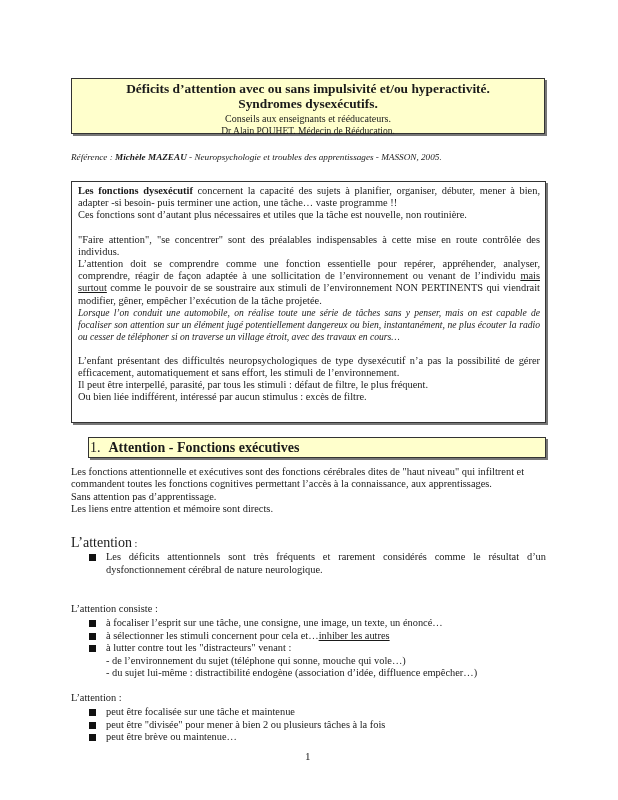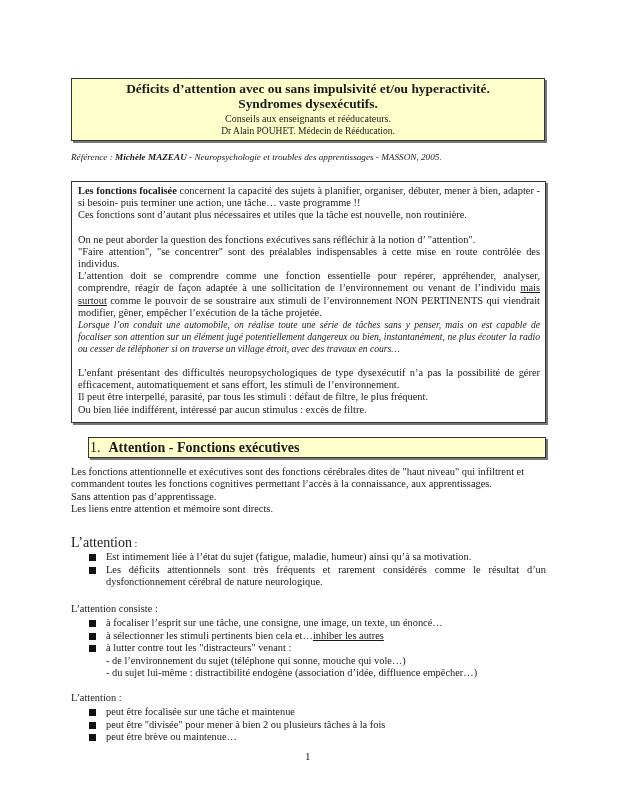--- a/index.html
+++ b/index.html
@@ -1,21 +1,21 @@
 <!DOCTYPE html>
 <html><head>
 <meta charset="utf-8">
 <style>
   html, body { margin:0; padding:0; background:#ffffff; }
   body { width:618px; height:800px; position:relative; overflow:hidden;
          font-family:"Liberation Serif", serif; color:#1a1a1a; }
   .page { position:absolute; left:0; top:0; width:618px; height:800px; }
   .abs { position:absolute; }
 
-  .title-box { left:71px; top:78px; width:474px; height:63px; background:#ffffcc;
+  .title-box { left:71px; top:78px; width:474px; height:56px; background:#ffffcc;
                border:1px solid #333; box-shadow:2px 2px 0 #777; text-align:center;
                box-sizing:border-box; padding-top:2px; }
   .t1 { font-weight:bold; font-size:13.4px; line-height:15px; }
   .t2 { font-size:10px; line-height:15px; }
   .t3 { font-size:9.5px; line-height:11px; }
 
   .ref { left:71px; top:152px; font-size:9.2px; font-style:italic; white-space:nowrap; }
 
   .info-box { left:71px; top:181px; width:475px; height:242px; border:1px solid #333;
               box-shadow:2px 2px 0 #777; box-sizing:border-box; padding:3px 5px 0 6px;
@@ -55,24 +55,23 @@
     <div class="t1">Syndromes dysexécutifs.</div>
     <div class="t2">Conseils aux enseignants et rééducateurs.</div>
     <div class="t3">Dr Alain POUHET. Médecin de Rééducation.</div>
   </div>
 
   <div class="abs ref">
     <span>Référence : </span><b>Michèle  MAZEAU</b><span> - Neuropsychologie et troubles des apprentissages - MASSON, 2005.</span>
   </div>
 
   <div class="abs info-box">
-    <p><b>Les fonctions focalisée</b><span> concernent la capacité des sujets à planifier, organiser, débuter, mener à bien, adapter -si besoin- puis terminer une action, une tâche… vaste programme !!</span></p>
+    <p><b>Les fonctions dysexécutif</b><span> concernent la capacité des sujets à planifier, organiser, débuter, mener à bien, adapter -si besoin- puis terminer une action, une tâche… vaste programme !!</span></p>
     <p>Ces fonctions sont d’autant plus nécessaires et utiles que la tâche est nouvelle, non routinière.</p>
     <div class="gap"></div>
-    <p>On ne peut aborder la question des fonctions exécutives sans réfléchir à la notion d’ "attention".</p>
     <p>"Faire attention", "se concentrer" sont des préalables indispensables à cette mise en route contrôlée des individus.</p>
     <p><span>L’attention doit se comprendre comme une fonction essentielle pour repérer, appréhender, analyser, comprendre, réagir de façon adaptée à une sollicitation de l’environnement ou venant de l’individu </span><u>mais surtout</u><span> comme le pouvoir de se soustraire aux stimuli de l’environnement NON PERTINENTS qui viendrait modifier, gêner, empêcher l’exécution de la tâche projetée.</span></p>
     <p class="it">Lorsque l’on conduit une automobile, on réalise toute une série de tâches sans y penser, mais on est capable de focaliser son attention sur un élément jugé potentiellement dangereux ou bien, instantanément, ne plus écouter la radio ou cesser de téléphoner si on traverse un village étroit, avec des travaux en cours…</p>
     <div class="gap"></div>
     <p>L’enfant présentant des difficultés neuropsychologiques de type dysexécutif n’a pas la possibilité de gérer efficacement, automatiquement et sans effort,  les stimuli de l’environnement.</p>
     <p>Il peut être interpellé, parasité, par tous les stimuli : défaut de filtre, le plus fréquent.</p>
     <p>Ou bien liée indifférent, intéressé par aucun stimulus : excès de filtre.</p>
   </div>
 
   <div class="abs sec-box">
@@ -83,29 +82,28 @@
     <p>Les fonctions attentionnelle et exécutives sont des fonctions cérébrales dites de "haut niveau" qui infiltrent et commandent toutes les fonctions cognitives permettant l’accès à la connaissance, aux apprentissages.</p>
     <p>Sans attention pas d’apprentissage.</p>
     <p>Les liens entre attention et mémoire sont directs.</p>
   </div>
 
   <div class="abs h-att">
     <span>L’attention</span><span class="colon"> :</span>
   </div>
 
   <ul class="list" style="top:551px;">
-    <li><span class="sq"></span><span>Est intimement liée à l’état du sujet (fatigue, maladie, humeur) ainsi qu’à sa motivation.</span></li>
     <li><span class="sq"></span><span>Les déficits attentionnels sont très fréquents et rarement considérés comme le résultat d’un dysfonctionnement cérébral de nature neurologique.</span></li>
   </ul>
 
   <div class="abs label" style="top:603px;">L’attention consiste :</div>
 
   <ul class="list" style="top:617px;">
     <li><span class="sq"></span><span> à focaliser l’esprit sur une tâche, une consigne, une image, un texte, un énoncé…</span></li>
-    <li><span class="sq"></span><span>à sélectionner les stimuli pertinents bien cela et…</span><u>inhiber les autres</u></li>
+    <li><span class="sq"></span><span>à sélectionner les stimuli concernent pour cela et…</span><u>inhiber les autres</u></li>
     <li><span class="sq"></span><span>à lutter contre tout les "distracteurs" venant :</span>
       <div>- de l’environnement du sujet (téléphone qui sonne, mouche qui vole…)</div>
       <div>- du sujet lui-même : distractibilité endogène (association d’idée, diffluence empêcher…)</div>
     </li>
   </ul>
 
   <div class="abs label" style="top:692px;">L’attention :</div>
 
   <ul class="list" style="top:706px;">
     <li><span class="sq"></span><span>peut être focalisée sur une tâche et maintenue</span></li>

